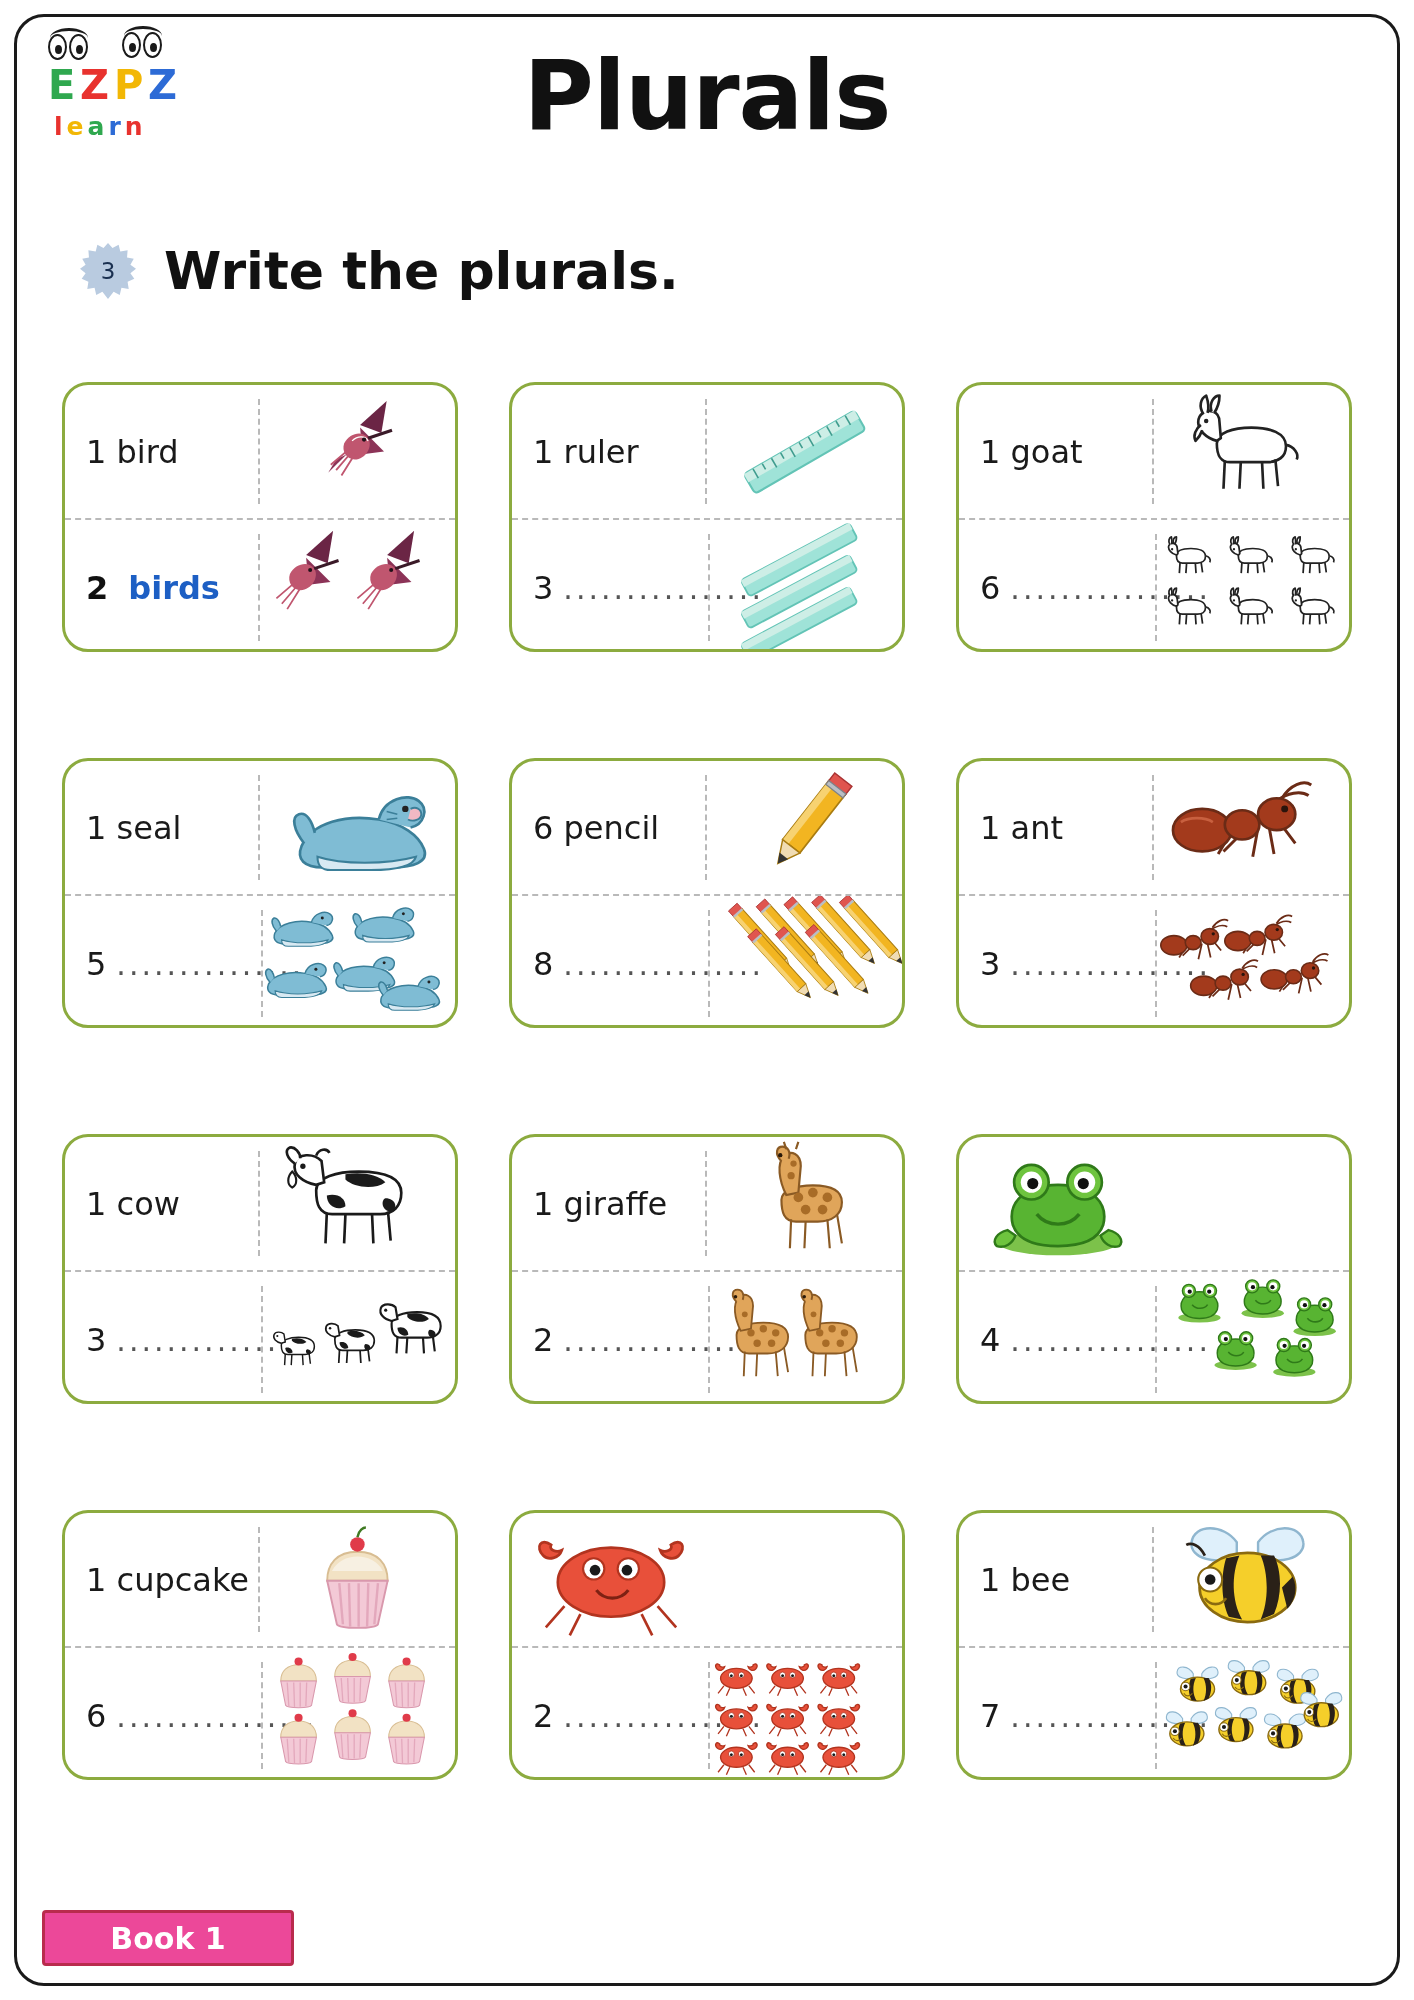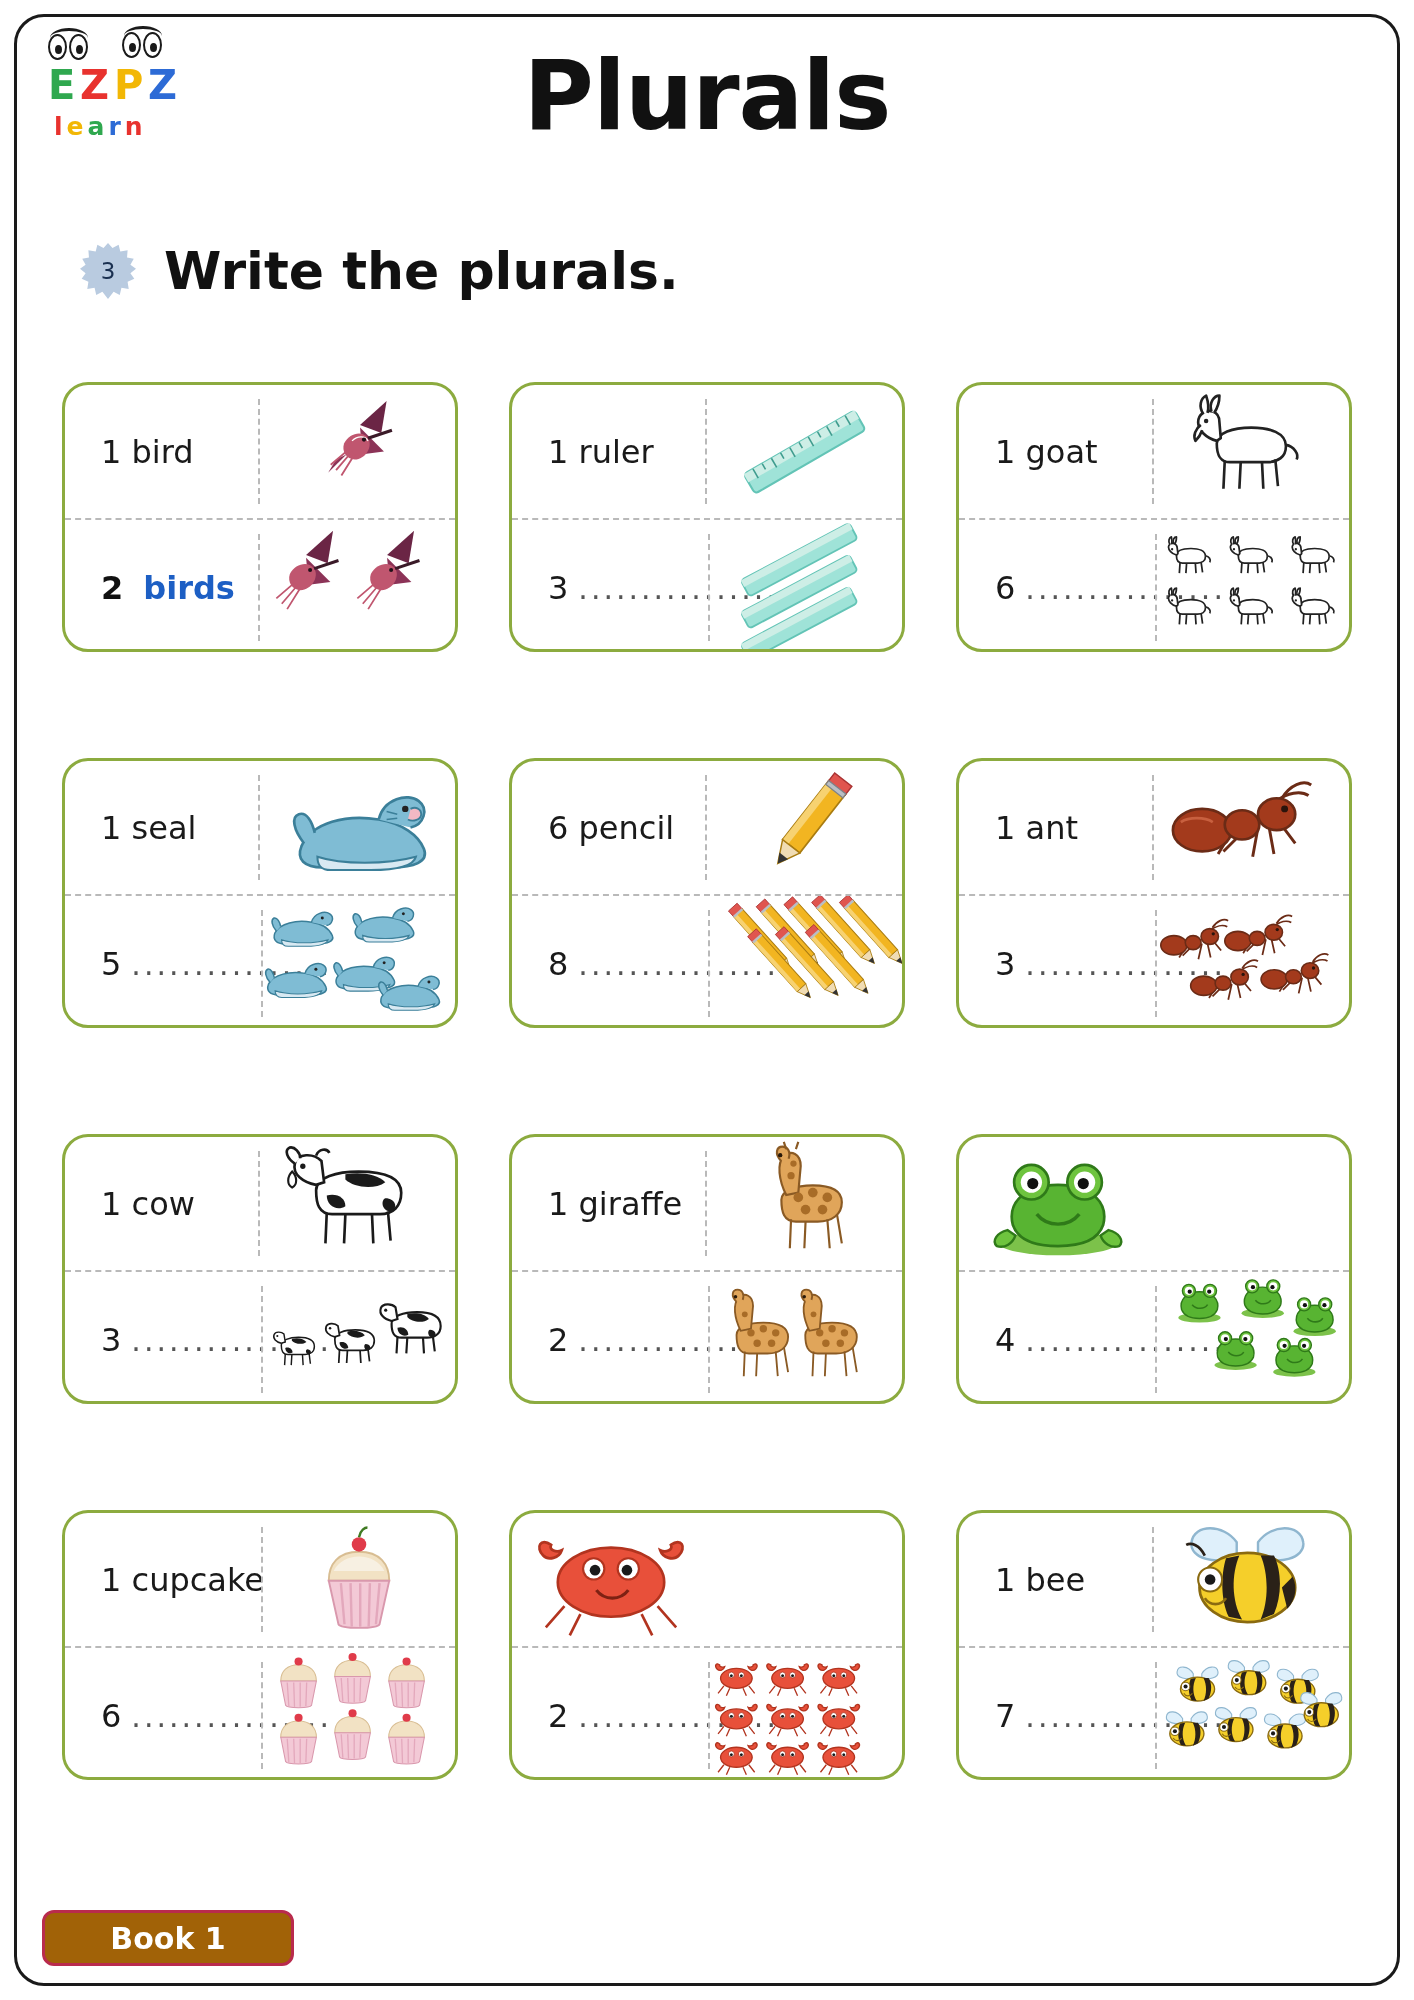--- a/index.html
+++ b/index.html
@@ -174,21 +174,21 @@
     height: 135px;
     display: flex;
     align-items: center;
   }
   .card-half.top { border-bottom: 2px dashed #b9b9b9; }
   .cell-text {
     width: 198px;
     height: 100%;
     display: flex;
     align-items: center;
-    padding-left: 36px;
+    padding-left: 21px;
     position: relative;
   }
   .cell-text:after {
     content: "";
     position: absolute;
     right: 0; top: 14px;
     height: calc(100% - 28px);
     border-right: 2px dashed #b9b9b9;
   }
   .cell-img {
@@ -224,23 +224,23 @@
     font-weight: bold;
     margin-left: 10px;
   }
   .answer-num { font-weight: bold; color: #111; }
 
   
   .book-tag {
     position: absolute;
     left: 42px; top: 1910px;
     width: 252px; height: 56px;
-    background: #a16207;
+    background: #ec4899;
     border: 3px solid #b92b4d;
-    border-radius: 12px;
+    border-radius: 4px;
     display: flex; align-items: center; justify-content: center;
   }
   .book-tag span {
     font-family: "DejaVu Sans", sans-serif;
     font-weight: bold;
     font-size: 30px;
     color: #ffffff;
   }
   .site {
     position: absolute;

